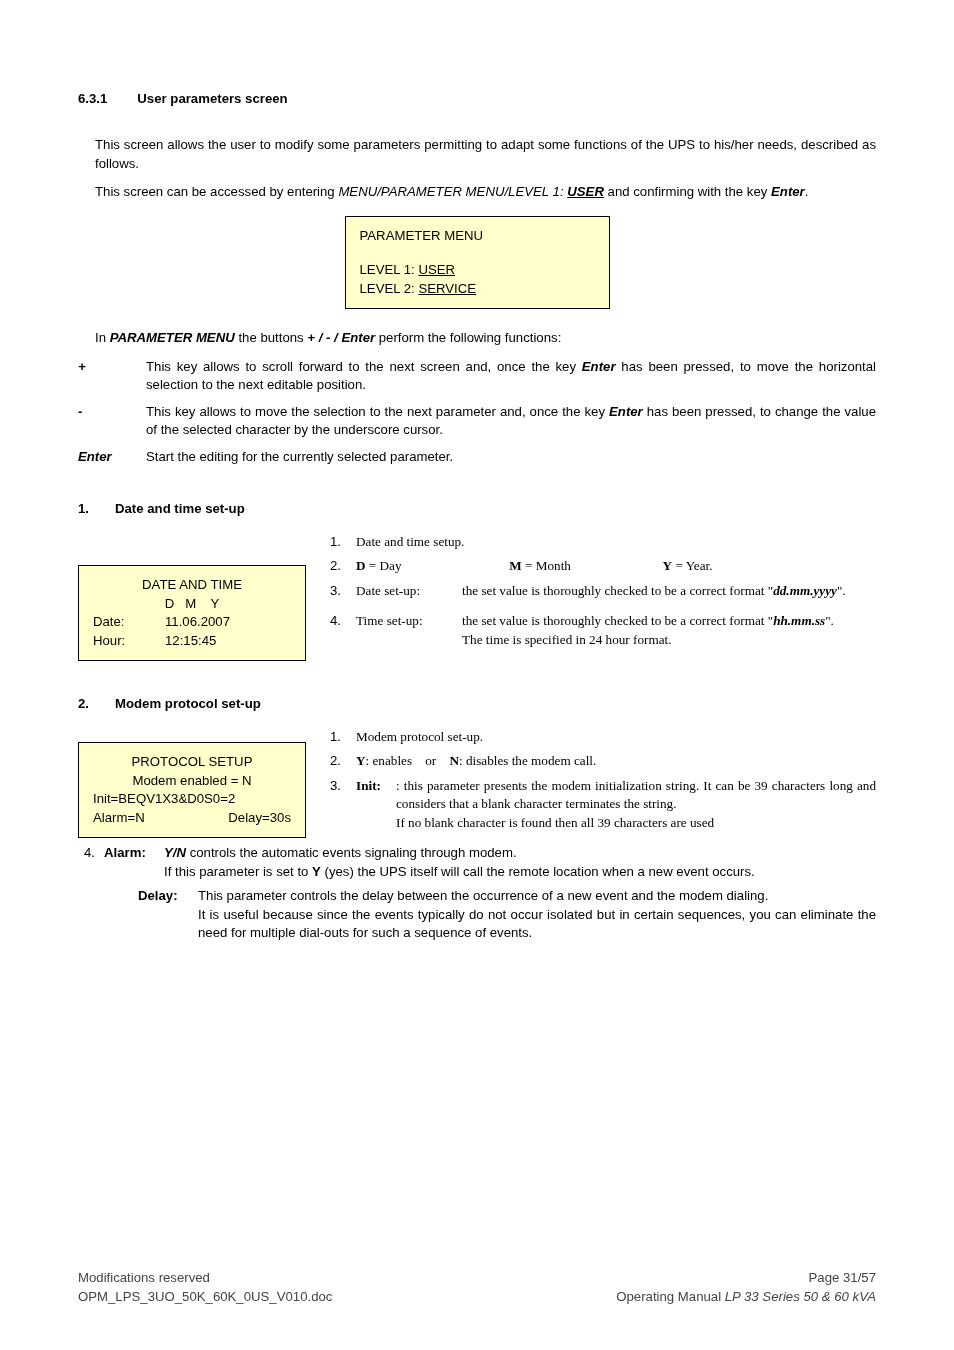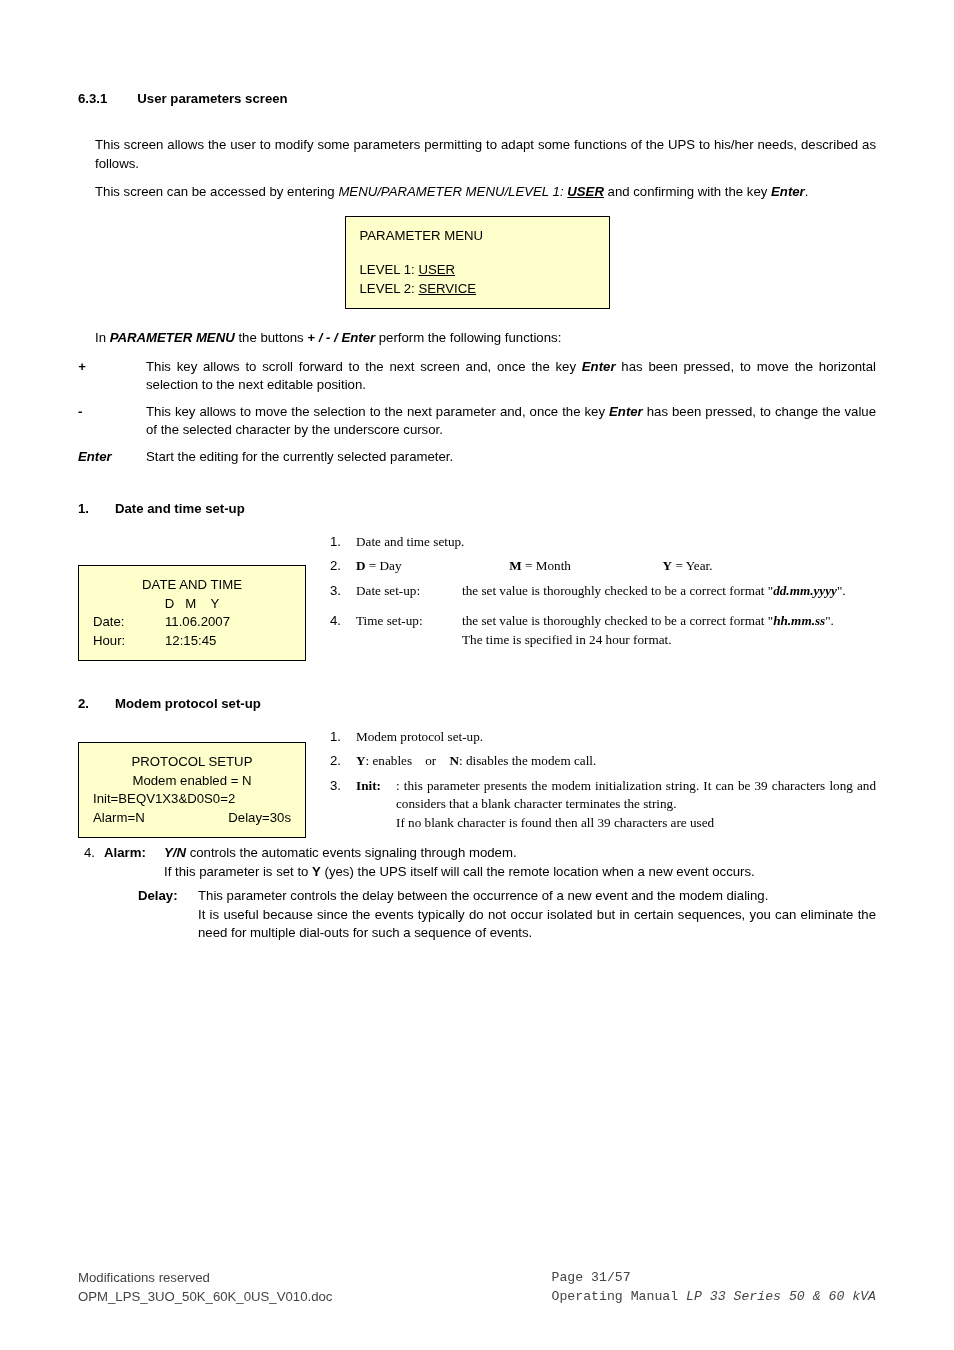--- a/index.html
+++ b/index.html
@@ -69,21 +69,21 @@
   .footer {
     position: absolute;
     bottom: 44px;
     left: 78px;
     right: 78px;
     display: flex;
     justify-content: space-between;
     font-size: 9.5px;
     color: #444;
   }
-  .footer .rcol { text-align: left; font-family: Liberation Mono, monospace; }
+  .footer .rcol { text-align: right; }
   .footer .title-italic { font-style: italic; }
   .m-init-row { display:flex; }
   .m-init-row .lbl { width:40px; flex:0 0 40px; font-weight:bold; }
   .m-init-row .body { flex:1; text-align:justify; }
 </style>
 </head>
 <body>
 
 <div class="page">
 

